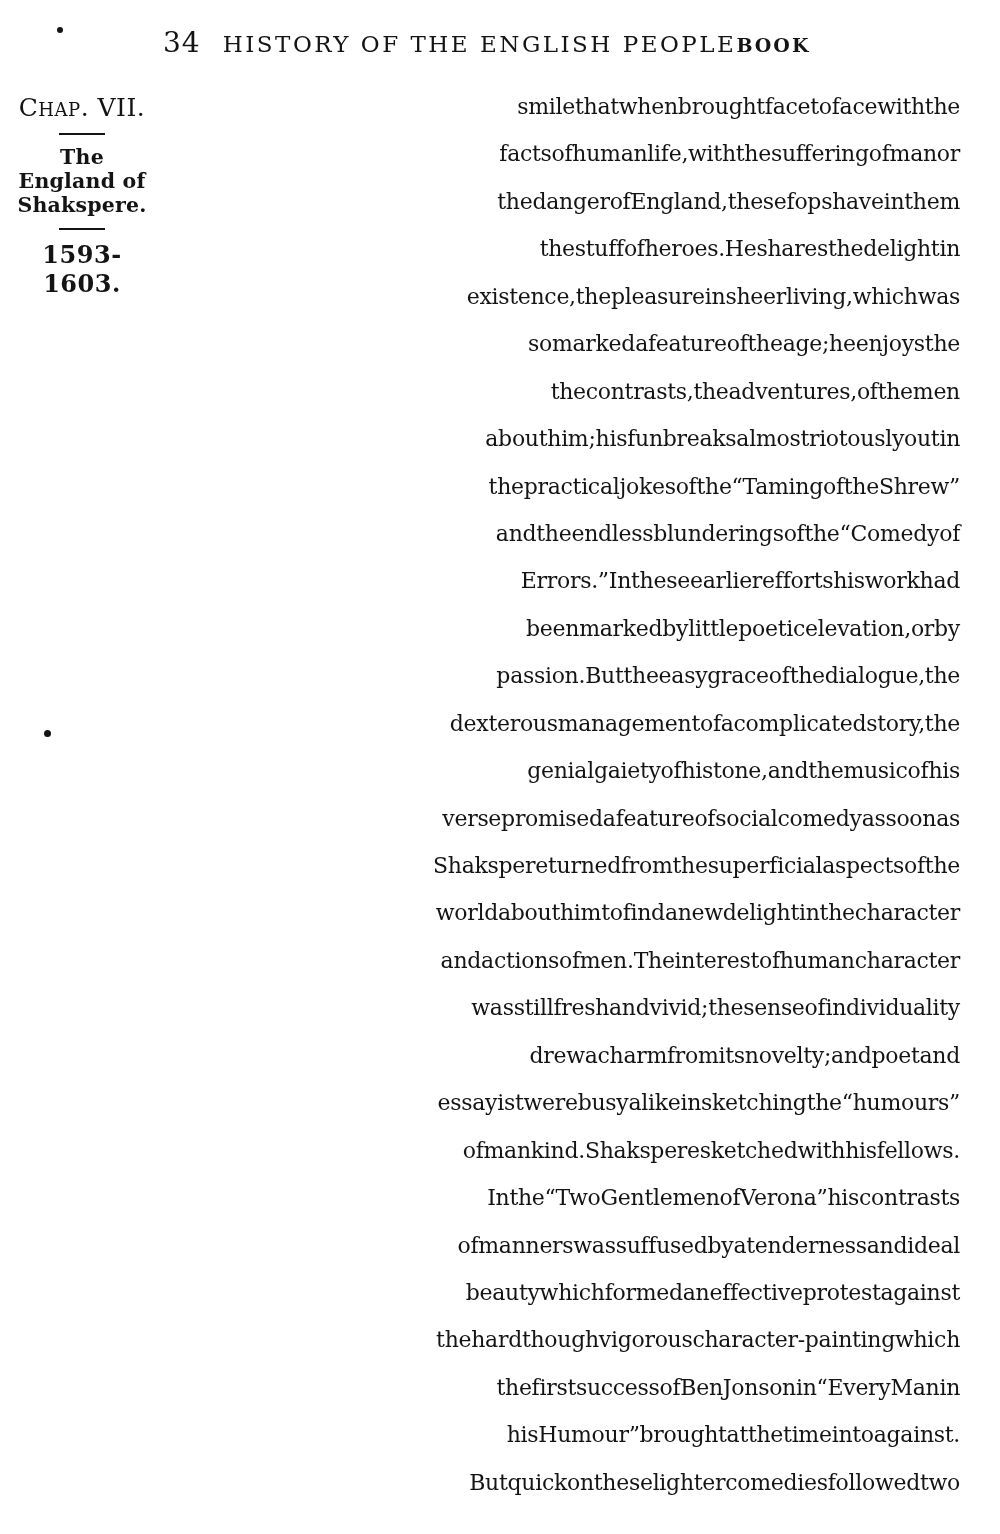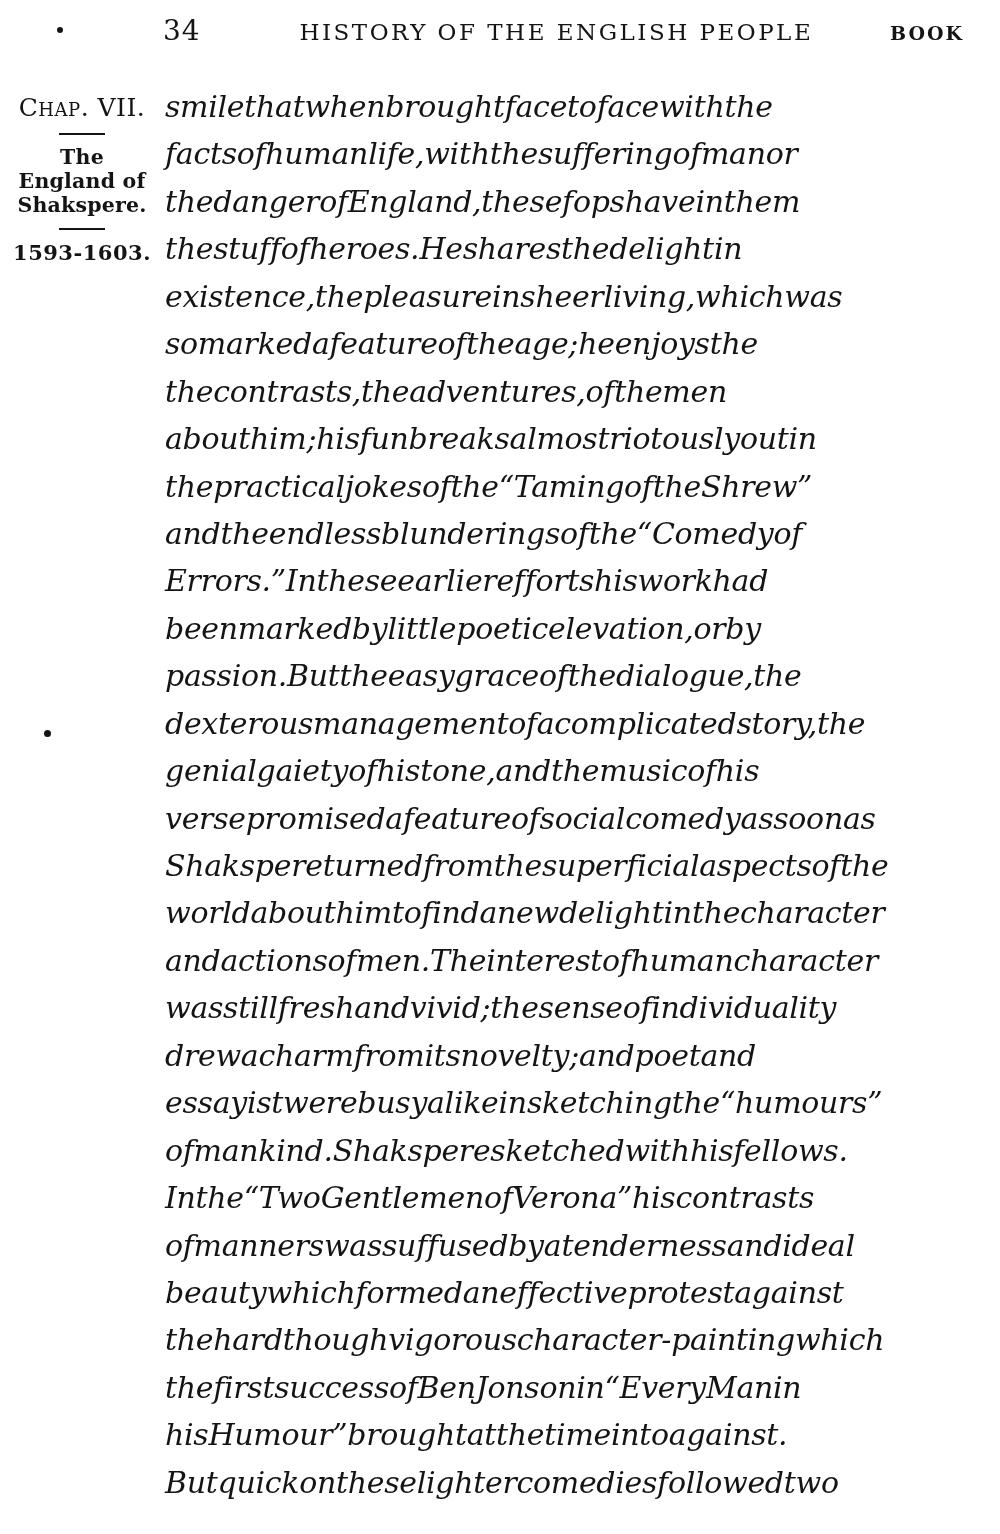--- a/index.html
+++ b/index.html
@@ -9,25 +9,24 @@
     height: 1534px;
     background: #ffffff;
     color: #141414;
     font-family: "DejaVu Serif", "Liberation Serif", serif;
     overflow: hidden;
   }
 
   
   .running-head {
     position: absolute;
-    top: 14px;
+    top: 26px;
     left: 163px;
     right: 36px;
     display: flex;
-    justify-content: space-between;
     align-items: baseline;
   }
   .page-num {
     font-size: 28px;
     letter-spacing: 1px;
   }
   .head-title {
     font-size: 23px;
     font-weight: 400;
     letter-spacing: 2.5px;
@@ -61,41 +60,40 @@
     margin: 11px auto 10px auto;
   }
   .side-title {
     font-weight: 700;
     font-size: 20.5px;
     line-height: 24px;
     letter-spacing: 0.2px;
   }
   .date-range {
     font-weight: 700;
-    font-size: 21px;
+    font-size: 24px;
     margin-top: 9px;
     letter-spacing: 0.5px;
   }
 
   
   .body-text {
     position: absolute;
     top: 83px;
     left: 165px;
     width: 795px;
   }
   .text-line {
     display: flex;
-    justify-content: flex-start;
+    justify-content: flex-end;
     height: 47.45px;
     line-height: 47.45px;
-    font-size: 30px;
+    font-size: 22px;
     letter-spacing: -0.3px;
     white-space: pre;
-    font-style: italic;
   }
   .text-line span { display: inline-block; }
 
   
   .speck {
     position: absolute;
     background: #141414;
     border-radius: 50%;
   }
   .speck-top { left: 57px; top: 27px; width: 6px; height: 6px; }

